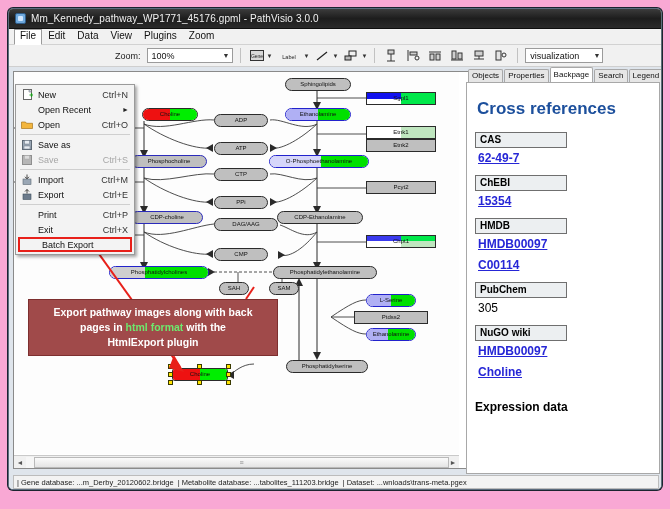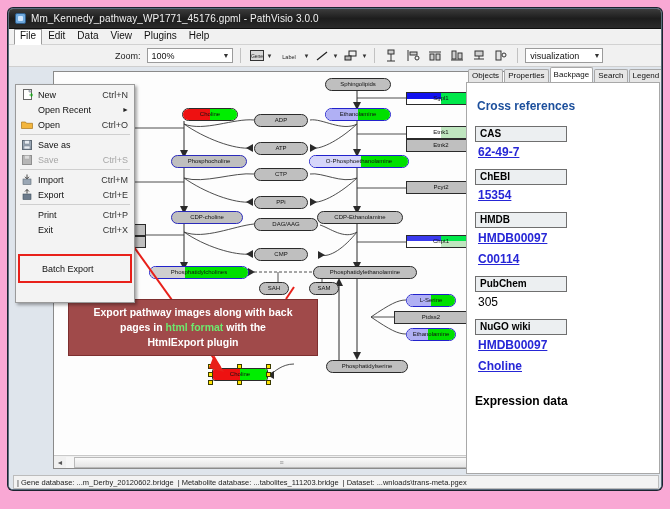--- a/index.html
+++ b/index.html
@@ -108,21 +108,20 @@
     width: 654px; height: 423px;
     background: #dfe5ec;
   }
   .canvaswrap {
     position: absolute;
     left: 4px; top: 3px;
     width: 472px; height: 398px;
     background: #fff;
     border: 1px solid #8a8a8a;
     overflow: hidden;
-    margin-left: 40px;
   }
   .canvas {
     position: absolute; left: 0; top: 0;
     width: 445px; height: 382px;
     background: #fdfdfd;
     overflow: hidden;
   }
   .hscroll {
     position: absolute;
     left: 0; bottom: 0;
@@ -180,21 +179,21 @@
     height: 392px;
     background: #fff;
     border: 1px solid #a8a8a8;
     padding: 10px 8px 4px 8px;
     overflow: hidden;
     position: relative;
   }
   .xref-title {
     color: #1c4f9c;
     font-weight: bold;
-    font-size: 12px;
+    font-size: 17px;
     margin: 6px 0 10px 2px;
   }
   .xref-block { margin-bottom: 7px; }
   .xref-head {
     display: inline-block;
     background: #eceff1;
     border: 1px solid #6f6f6f;
     font-weight: bold;
     font-size: 10px;
     color: #000;
@@ -250,22 +249,22 @@
   }
   .filemenu .lbl { flex: 1; }
   .filemenu .acc { color:#333; padding-right: 6px; font-size: 9px; }
   .filemenu .row.disabled .lbl,
   .filemenu .row.disabled .acc { color: #a6a6a6; }
   .filemenu .sep {
     height: 1px; background: #cfcfcf; margin: 2px 4px;
   }
   .filemenu .row.highlight {
     border: 2px solid #e8201a;
-    margin: 17px 2px;
-    height: 29px;
+    margin: 0 2px;
+    height: 15px;
   }
   .submark { font-size: 7px; color:#222; padding-right:5px; }
   
   .node {
     position: absolute;
     border: 1px solid #3a3a3a;
     font-size: 6px;
     color: #111;
     display: flex;
     align-items: center;
@@ -321,21 +320,21 @@
       <div class="ticon"></div>
       <div class="ttext">Mm_Kennedy_pathway_WP1771_45176.gpml - PathVisio 3.0.0</div>
     </div>
 
     <div class="menubar">
       <div class="mi active">File</div>
       <div class="mi">Edit</div>
       <div class="mi">Data</div>
       <div class="mi">View</div>
       <div class="mi">Plugins</div>
-      <div class="mi">Help</div>
+      <div class="mi">Zoom</div>
     </div>
 
     <div class="toolbar">
       <div style="width:96px"></div>
       <div class="tb-lab">Zoom:</div>
       <div class="tb-combo" style="width:86px">
         <span>100%</span>
         <span class="arrow">▼</span>
       </div>
       <div class="tb-sep"></div>

